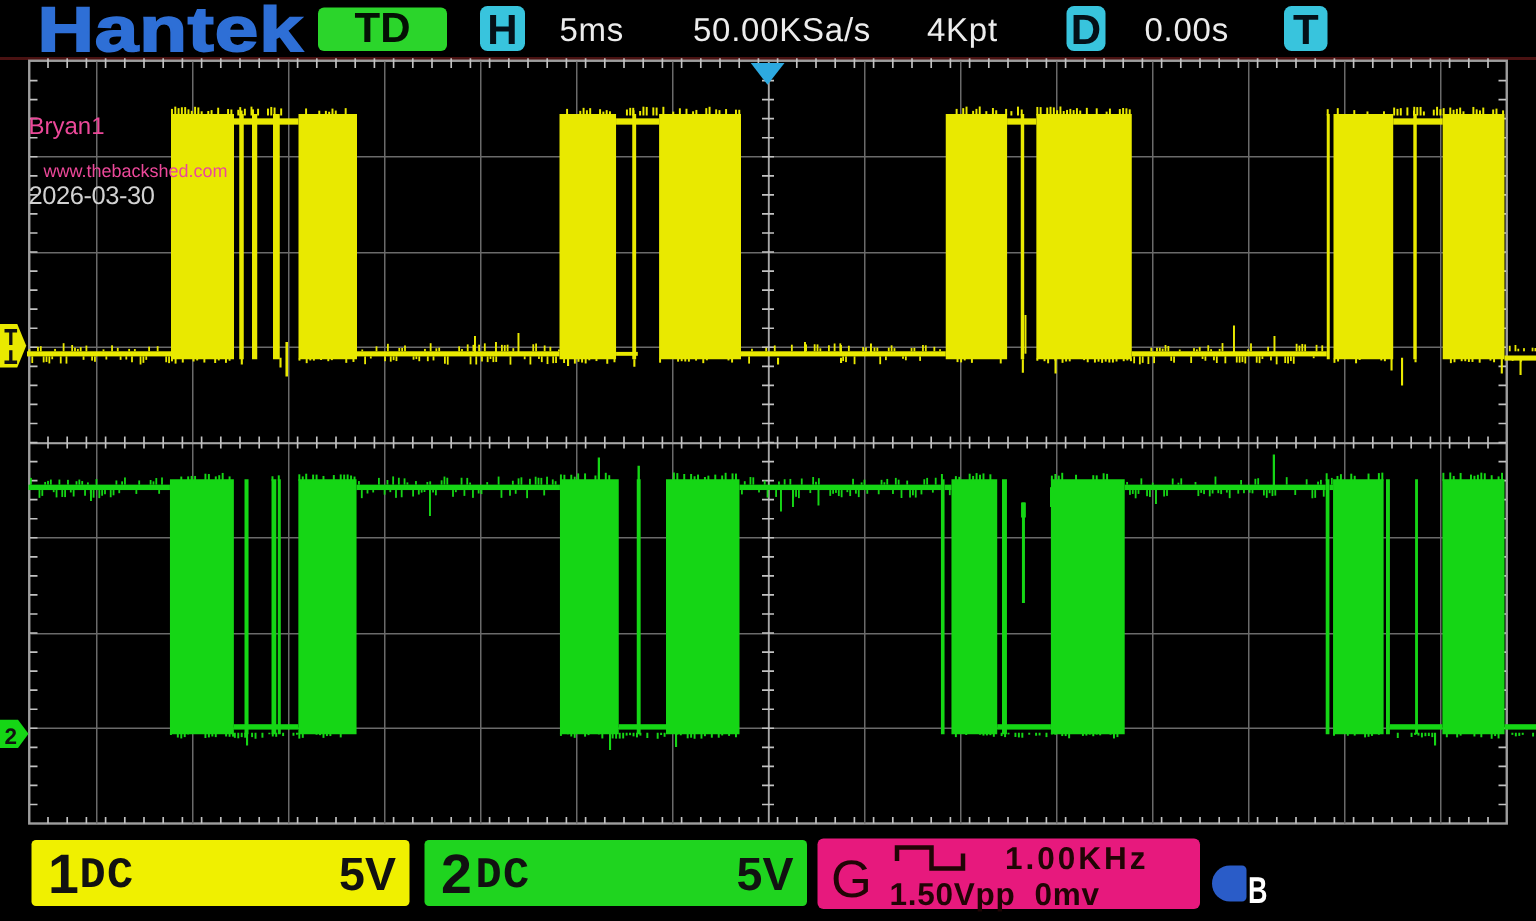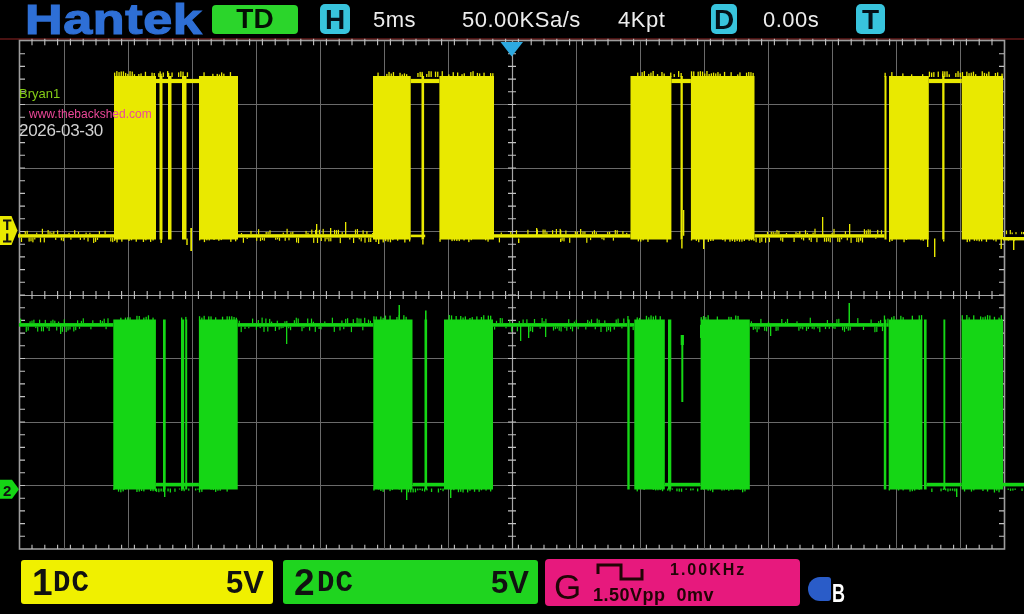--- a/index.html
+++ b/index.html
@@ -910,39 +910,39 @@
   <div class="abs" style="left:25px;top:-4px;width:220px;height:44px;color:#2e6fd6;font-weight:bold;font-size:42px;letter-spacing:0.5px;-webkit-text-stroke:1.2px #2e6fd6;transform:scaleX(1.24);transform-origin:0 0">Hantek</div>
   <div class="abs" style="left:212px;top:5px;width:86px;height:29px;background:#2bd52b;border-radius:4px;text-align:center;line-height:28px;font-size:28px;font-weight:bold;color:#041004">TD</div>
   <div class="cyb" style="left:320px;width:30px">H</div>
   <div class="wt" style="left:373px">5ms</div>
   <div class="wt" style="left:462px">50.00KSa/s</div>
   <div class="wt" style="left:618px">4Kpt</div>
   <div class="cyb" style="left:711px;width:26px">D</div>
   <div class="wt" style="left:763px">0.00s</div>
   <div class="cyb" style="left:856px;width:29px">T</div>
 
-  <div class="abs" style="left:19px;top:86px;color:#84cc16;font-size:13px">Bryan1</div>
+  <div class="abs" style="left:19px;top:76px;color:#ec4899;font-size:16px">Bryan1</div>
   <div class="abs" style="left:29px;top:107px;color:#ec4899;font-size:12px">www.thebackshed.com</div>
   <div class="abs" style="left:19px;top:121px;color:#d2d2d2;font-size:17px;letter-spacing:-0.3px">2026-03-30</div>
 
   <div class="abs" style="left:21px;top:560px;width:252px;height:44px;background:#f0f000;border-radius:3px">
     <span class="abs" style="left:11px;top:2px;font-size:37px;font-weight:bold;color:#111">1</span>
     <span class="abs" style="left:32px;top:7px;font-size:29px;font-weight:bold;letter-spacing:1px;color:#111;font-family:'Liberation Mono',monospace">DC</span>
     <span class="abs" style="right:9px;top:5px;font-size:31px;font-weight:bold;color:#111">5V</span>
   </div>
   <div class="abs" style="left:283px;top:560px;width:255px;height:44px;background:#1fd41f;border-radius:3px">
     <span class="abs" style="left:11px;top:2px;font-size:37px;font-weight:bold;color:#111">2</span>
     <span class="abs" style="left:34px;top:7px;font-size:29px;font-weight:bold;letter-spacing:1px;color:#111;font-family:'Liberation Mono',monospace">DC</span>
     <span class="abs" style="right:9px;top:5px;font-size:31px;font-weight:bold;color:#111">5V</span>
   </div>
   <div class="abs" style="left:545px;top:559px;width:255px;height:47px;background:#e7197d;border-radius:4px">
     <span class="abs" style="left:9px;top:8px;font-size:35px;color:#200505">G</span>
     <svg class="abs" style="left:49px;top:3px" width="56" height="21" viewBox="0 0 56 21">
       <path d="M4 12V3h23v14h21v-10" fill="none" stroke="#200505" stroke-width="3"></path>
     </svg>
-    <span class="abs" style="left:125px;top:2px;font-size:16px;font-weight:bold;color:#200505;letter-spacing:2px">1.00KHz</span>
-    <span class="abs" style="left:48px;top:26px;font-size:18px;font-weight:bold;color:#200505;letter-spacing:0.5px">1.50Vpp&nbsp; 0mv</span>
+    <span class="abs" style="left:125px;top:2px;font-size:21px;font-weight:bold;color:#200505;letter-spacing:2px">1.00KHz</span>
+    <span class="abs" style="left:48px;top:26px;font-size:21px;font-weight:bold;color:#200505;letter-spacing:0.5px">1.50Vpp&nbsp; 0mv</span>
   </div>
   <svg class="abs" style="left:806px;top:575px" width="42" height="30" viewBox="0 0 42 30">
     <path d="M14 2 h8 a3 3 0 0 1 3 3 v18 a3 3 0 0 1 -3 3 h-8 a12 12 0 0 1 0,-24 z" fill="#2a5cc8"></path>
     <text x="26" y="27" font-family="Liberation Sans, sans-serif" font-size="25" font-weight="bold" fill="#fff" textLength="13" lengthAdjust="spacingAndGlyphs">B</text>
   </svg>
 </div>
 
 </body></html>

